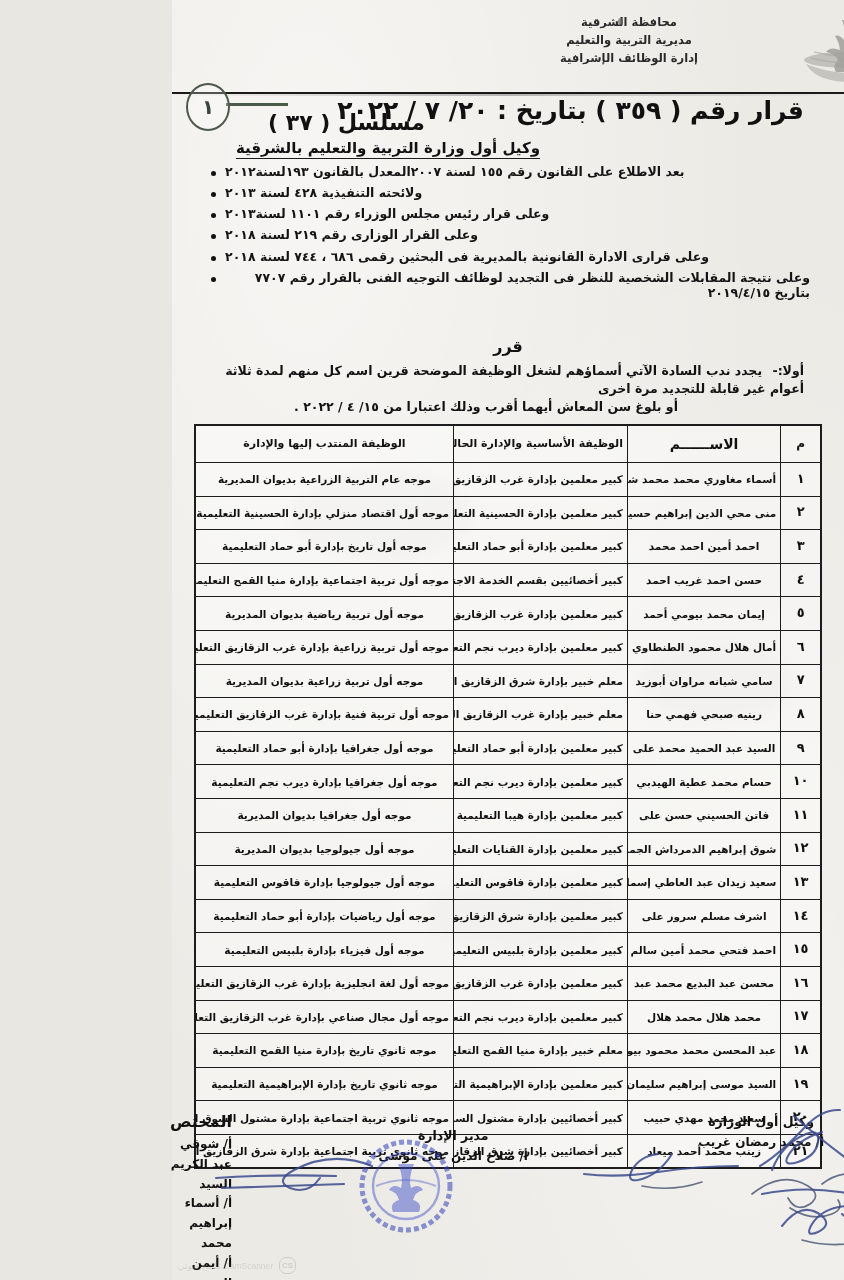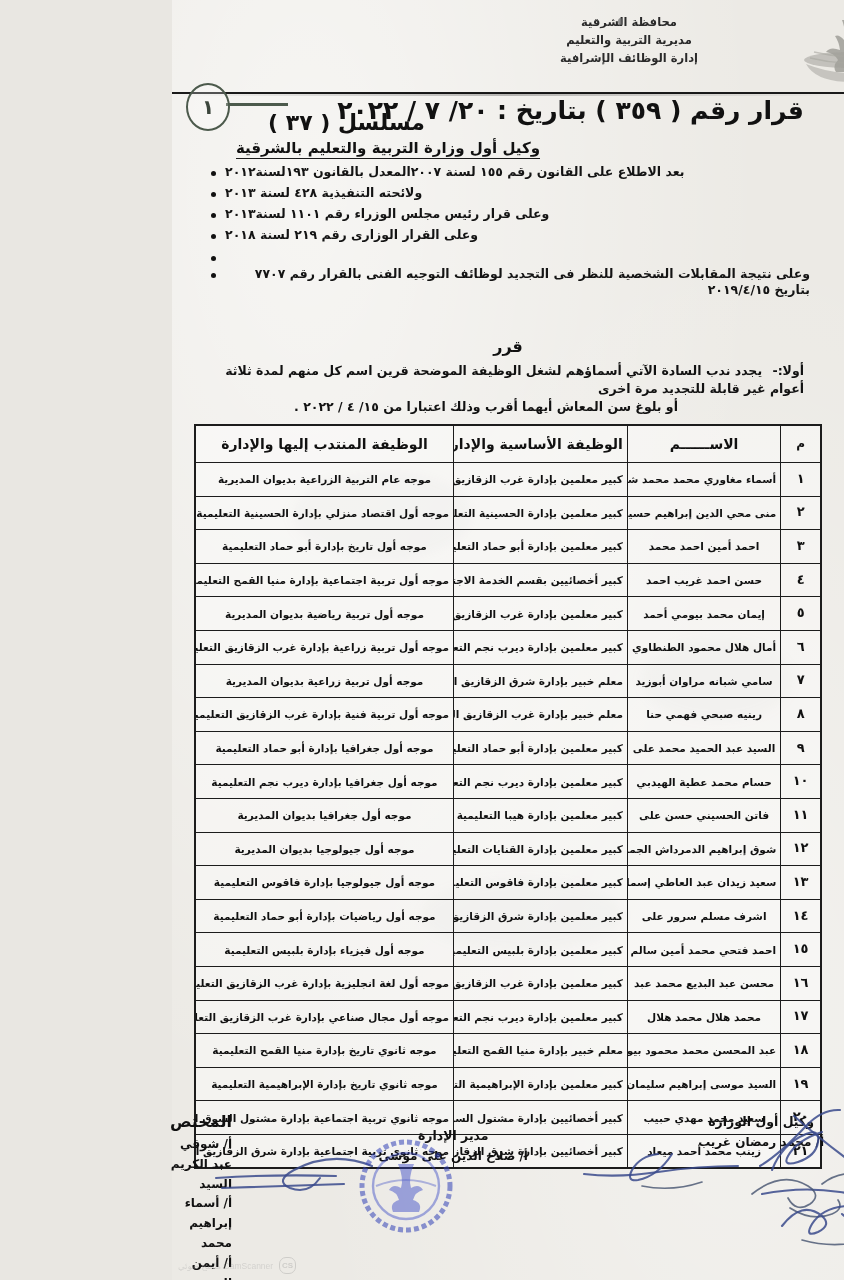--- a/index.html
+++ b/index.html
@@ -132,21 +132,21 @@
     vertical-align:middle;
     font-size:10.5px;
     font-weight:bold;
     color:#111;
     height:28.6px;
     line-height:1.15;
     overflow:hidden;
     white-space:nowrap;
   }
   table.doc th{
-    font-size:14px;
+    font-size:11px;
     height:32px;
   }
   table.doc th.c-m,table.doc td.c-m{width:5.3%;font-size:13px;}
   table.doc th.c-name,table.doc td.c-name{width:24.5%;}
   table.doc th.c-cur,table.doc td.c-cur{width:28%;}
   table.doc th.c-new,table.doc td.c-new{width:42.2%;}
   table.doc th.c-m{font-size:12px;}
   table.doc th.c-name{font-size:14px;letter-spacing:2px;}
   
   .sigs{
@@ -244,20 +244,21 @@
     </div>
     <div class="b">
       <span class="bt">وعلى قرار رئيس مجلس الوزراء رقم ١١٠١ لسنة٢٠١٣</span>
       <span class="dot"></span>
     </div>
     <div class="b">
       <span class="bt">وعلى القرار الوزارى رقم ٢١٩ لسنة ٢٠١٨</span>
       <span class="dot"></span>
     </div>
     <div class="b">
+      <span class="bt">وعلى قرارى الادارة القانونية بالمديرية فى البحثين رقمى ٦٨٦ ، ٧٤٤  لسنة ٢٠١٨</span>
       <span class="dot"></span>
     </div>
     <div class="b">
       <span class="bt">وعلى نتيجة المقابلات الشخصية للنظر فى التجديد لوظائف التوجيه الفنى بالقرار رقم ٧٧٠٧ بتاريخ ٢٠١٩/٤/١٥</span>
       <span class="dot"></span>
     </div>
   </div>
 
   <div class="qarar">قرر</div>
   <div class="para">

